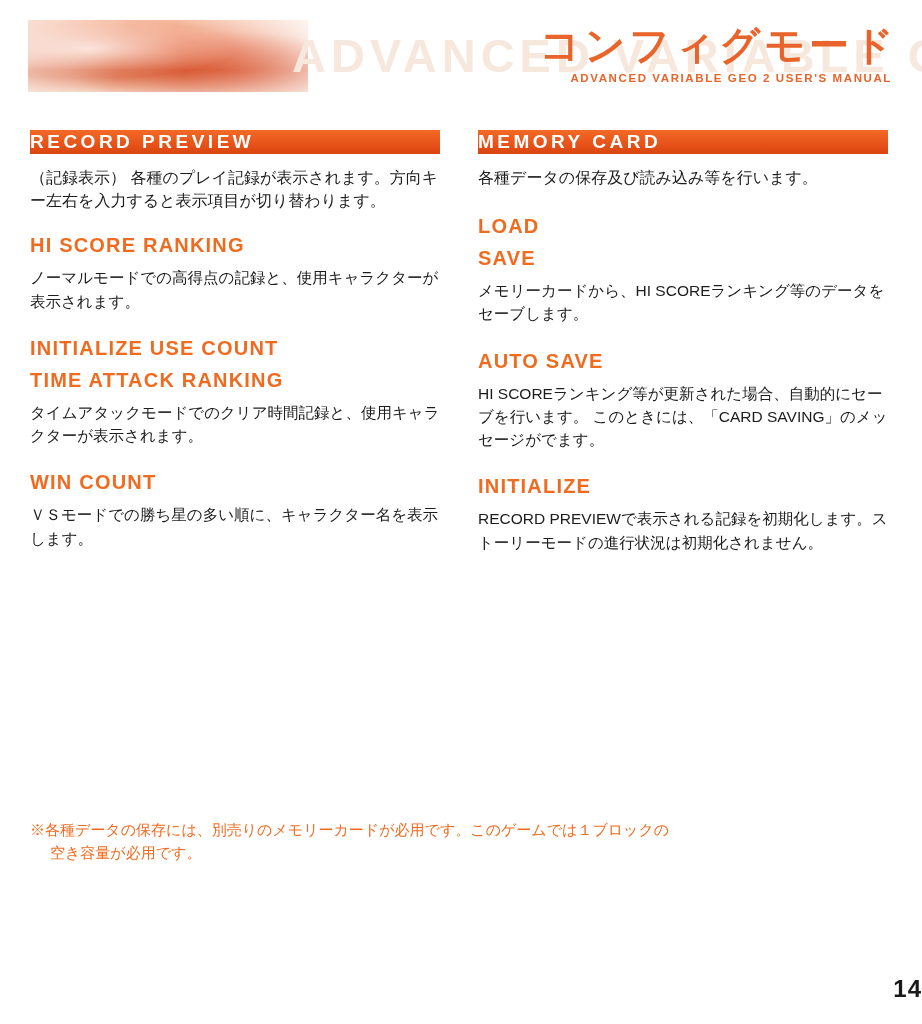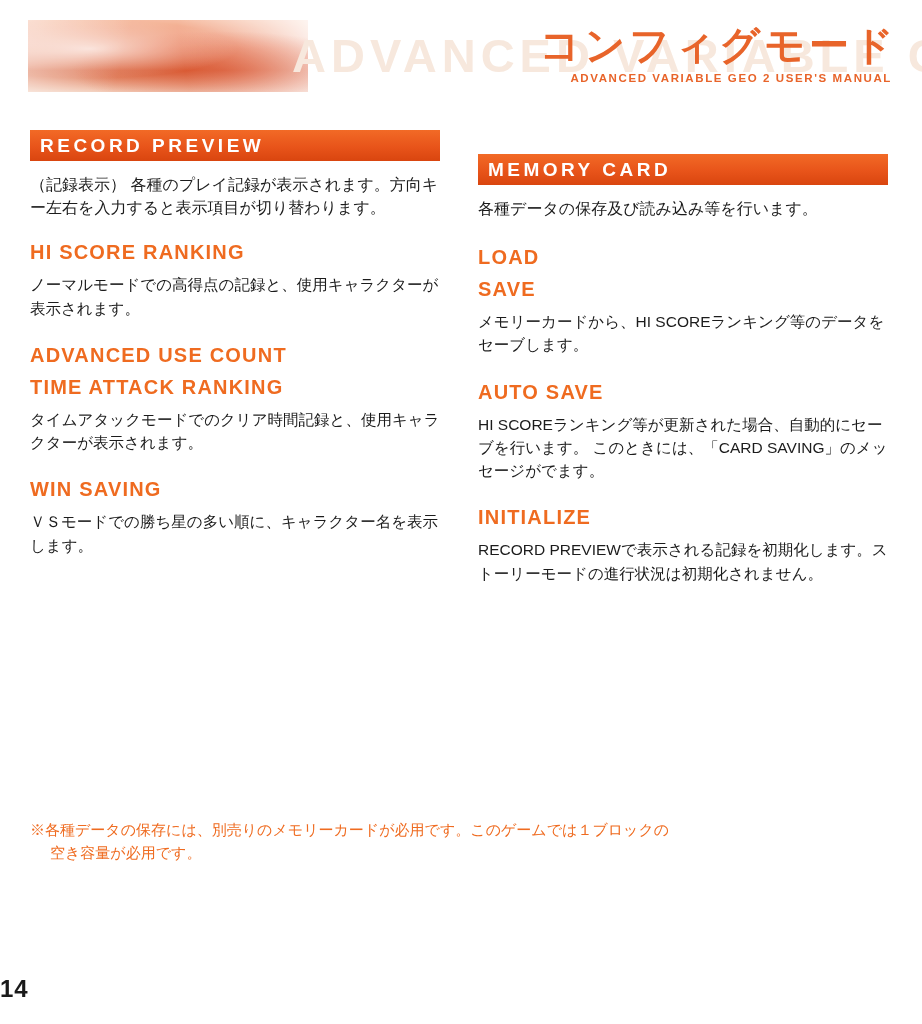--- a/index.html
+++ b/index.html
@@ -71,28 +71,28 @@
     white-space: nowrap;
   }
 
   
   .col {
     position: absolute;
     top: 130px;
     width: 410px;
   }
   .col-left { left: 30px; }
-  .col-right { left: 478px; margin-top: 24px; }
+  .col-right { left: 478px; }
 
   .section-bar {
-    height: 31px;
+    height: 24px;
     background: linear-gradient(180deg, #f26a26 0%, #e8541a 55%, #d9450f 100%);
     display: flex;
     align-items: center;
-    padding-left: 10px;
+    padding-left: 0;
     margin-bottom: 12px;
   }
   .section-bar span {
     color: #ffffff;
     font-size: 19px;
     font-weight: bold;
     letter-spacing: 3.5px;
   }
 
   .lead {
@@ -126,21 +126,21 @@
     font-size: 15px;
     line-height: 1.55;
     color: #ef6b20;
   }
   .footnote .ind { display: block; padding-left: 20px; }
 
   .pagenum {
     position: absolute;
     left: 0; top: 975px;
     width: 922px;
-    text-align: left;
+    text-align: right;
     font-size: 24px;
     font-weight: bold;
     color: #1a1a1a;
     letter-spacing: 1px;
   }
 </style>
 </head>
 <body>
 
 <div class="header">
@@ -153,26 +153,26 @@
 <div class="col col-left">
   <div class="section-bar">
     <span>RECORD  PREVIEW</span>
   </div>
   <p class="lead">（記録表示）
 各種のプレイ記録が表示されます。方向キー左右を入力すると表示項目が切り替わります。</p>
 
   <h3 class="subhead">HI SCORE RANKING</h3>
   <p class="body">ノーマルモードでの高得点の記録と、使用キャラクターが表示されます。</p>
 
-  <h3 class="subhead">ADVANCED USE COUNT</h3>
+  <h3 class="subhead">INITIALIZE USE COUNT</h3>
 
   <h3 class="subhead">TIME ATTACK RANKING</h3>
   <p class="body">タイムアタックモードでのクリア時間記録と、使用キャラクターが表示されます。</p>
 
-  <h3 class="subhead">WIN SAVING</h3>
+  <h3 class="subhead">WIN COUNT</h3>
   <p class="body">ＶＳモードでの勝ち星の多い順に、キャラクター名を表示します。</p>
 </div>
 
 <div class="col col-right">
   <div class="section-bar">
     <span>MEMORY  CARD</span>
   </div>
   <p class="lead lead-right">各種データの保存及び読み込み等を行います。</p>
 
   <h3 class="subhead">LOAD</h3>

